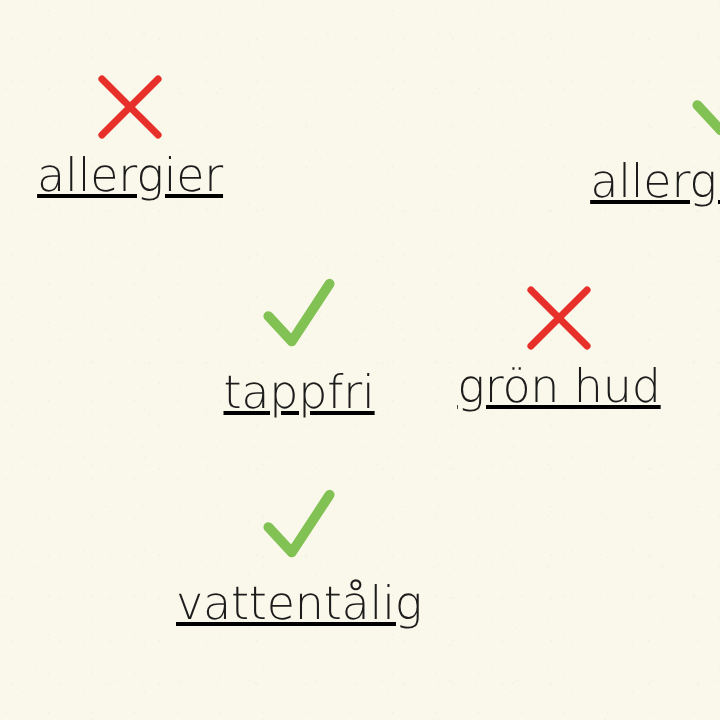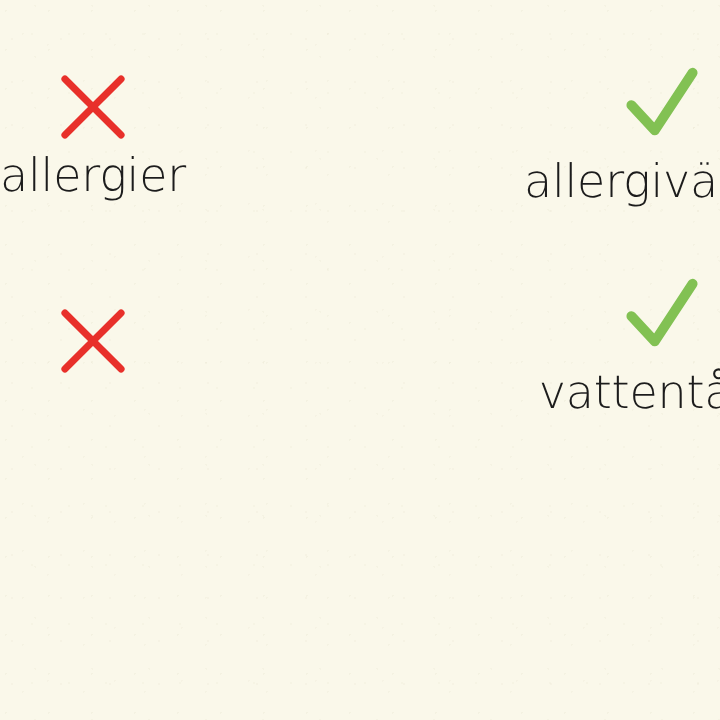--- a/index.html
+++ b/index.html
@@ -34,24 +34,25 @@
       radial-gradient(circle at 86% 58%, rgba(210,205,175,.20) 0 1px, transparent 1px),
       radial-gradient(circle at 24% 91%, rgba(205,200,170,.18) 0 1px, transparent 1px),
       radial-gradient(circle at 71% 84%, rgba(205,200,170,.20) 0 1px, transparent 1px);
     background-size: 43px 39px, 57px 51px, 61px 47px, 37px 59px, 49px 43px, 67px 53px;
   }
 
   #grid {
     position: absolute;
     inset: 0;
     display: grid;
-    grid-template-columns: 1fr 1fr 1fr;
+    grid-template-columns: 1fr 1fr;
     grid-template-rows: 1fr 1fr 1fr;
-    padding: 28px 0 60px 0;
+    padding: 28px 0 60px 8px;
     box-sizing: border-box;
+    text-decoration: underline;
   }
 
   .cell {
     position: relative;
     display: flex;
     flex-direction: column;
     align-items: center;
     justify-content: center;
   }
   
@@ -112,20 +113,21 @@
       <div class="label">tappfri</div>
     </div>
 
     <div class="cell col-left">
       <svg class="mark cross" viewBox="0 0 100 100" aria-hidden="true">
         <g stroke="#e8302a" stroke-width="9" stroke-linecap="round">
           <line x1="14" y1="14" x2="86" y2="86"></line>
           <line x1="86" y1="14" x2="14" y2="86"></line>
         </g>
       </svg>
+      <div class="label">grön hud</div>
     </div>
 
     <div class="cell col-right">
       <svg class="mark check" viewBox="0 0 100 100" aria-hidden="true">
         <path d="M16 48 L42 76 L84 12" fill="none" stroke="#82c153" stroke-width="11" stroke-linecap="round" stroke-linejoin="round"></path>
       </svg>
       <div class="label">vattentålig</div>
     </div>
 
   </div>

